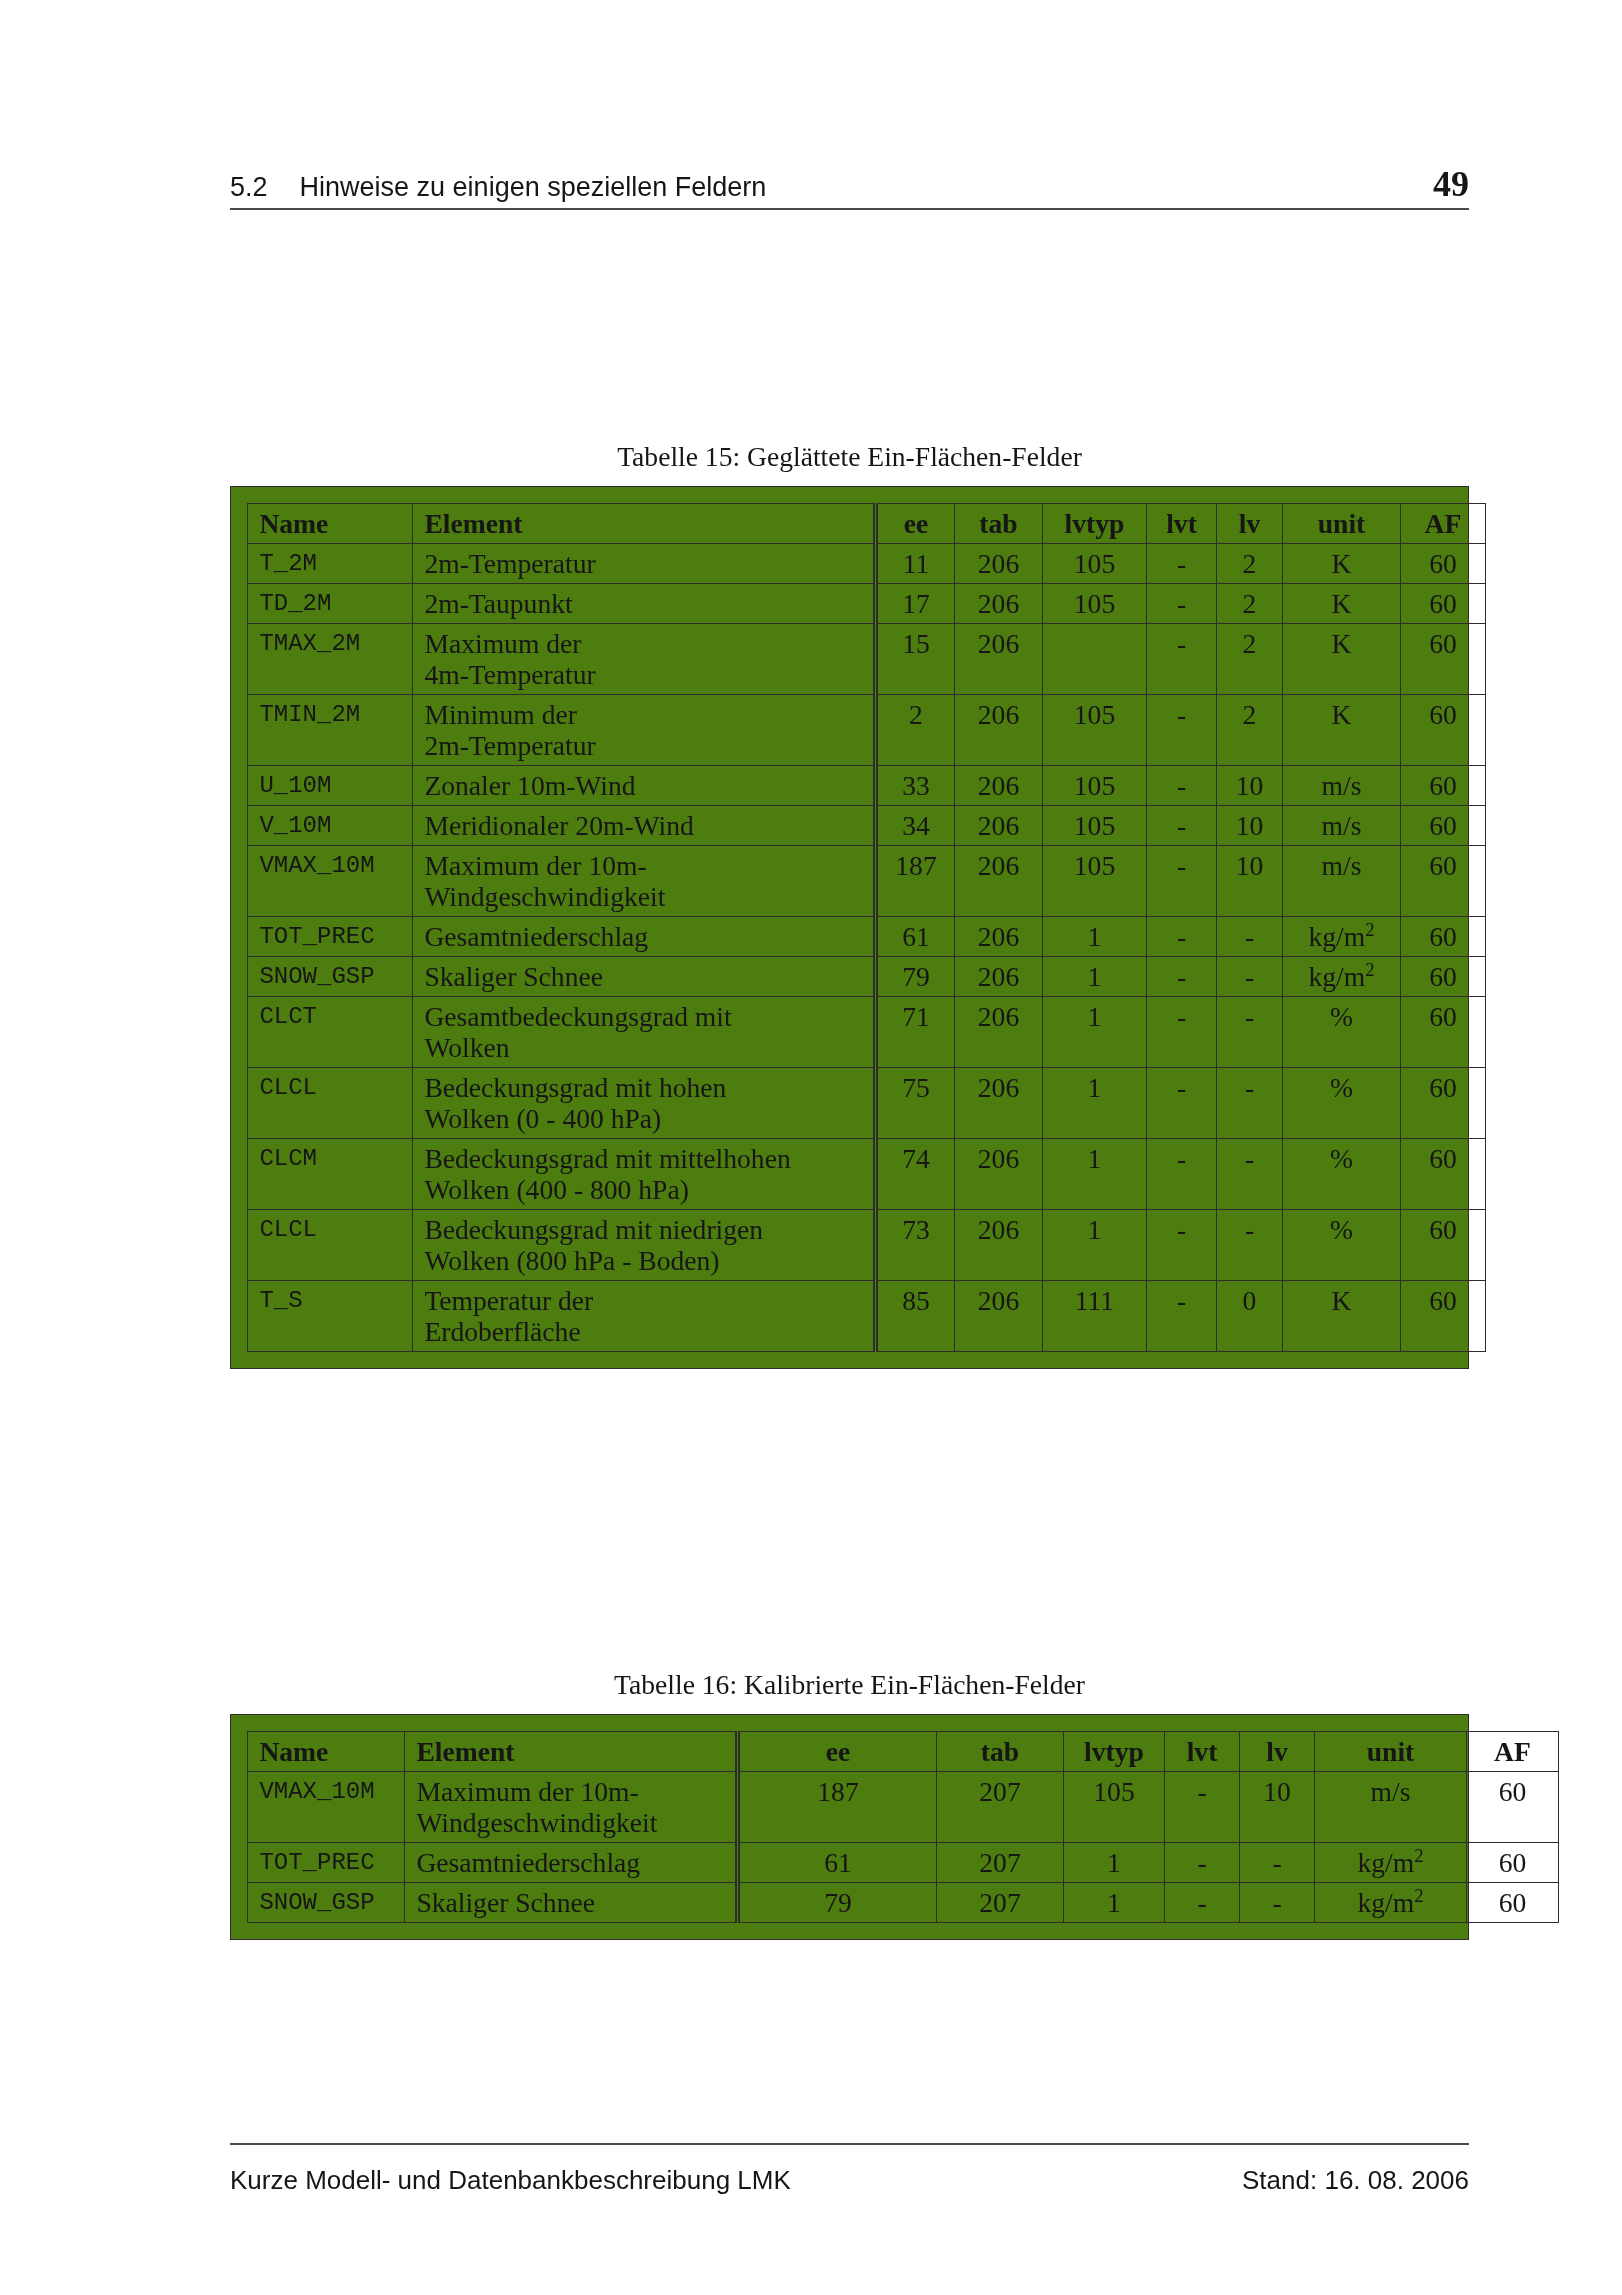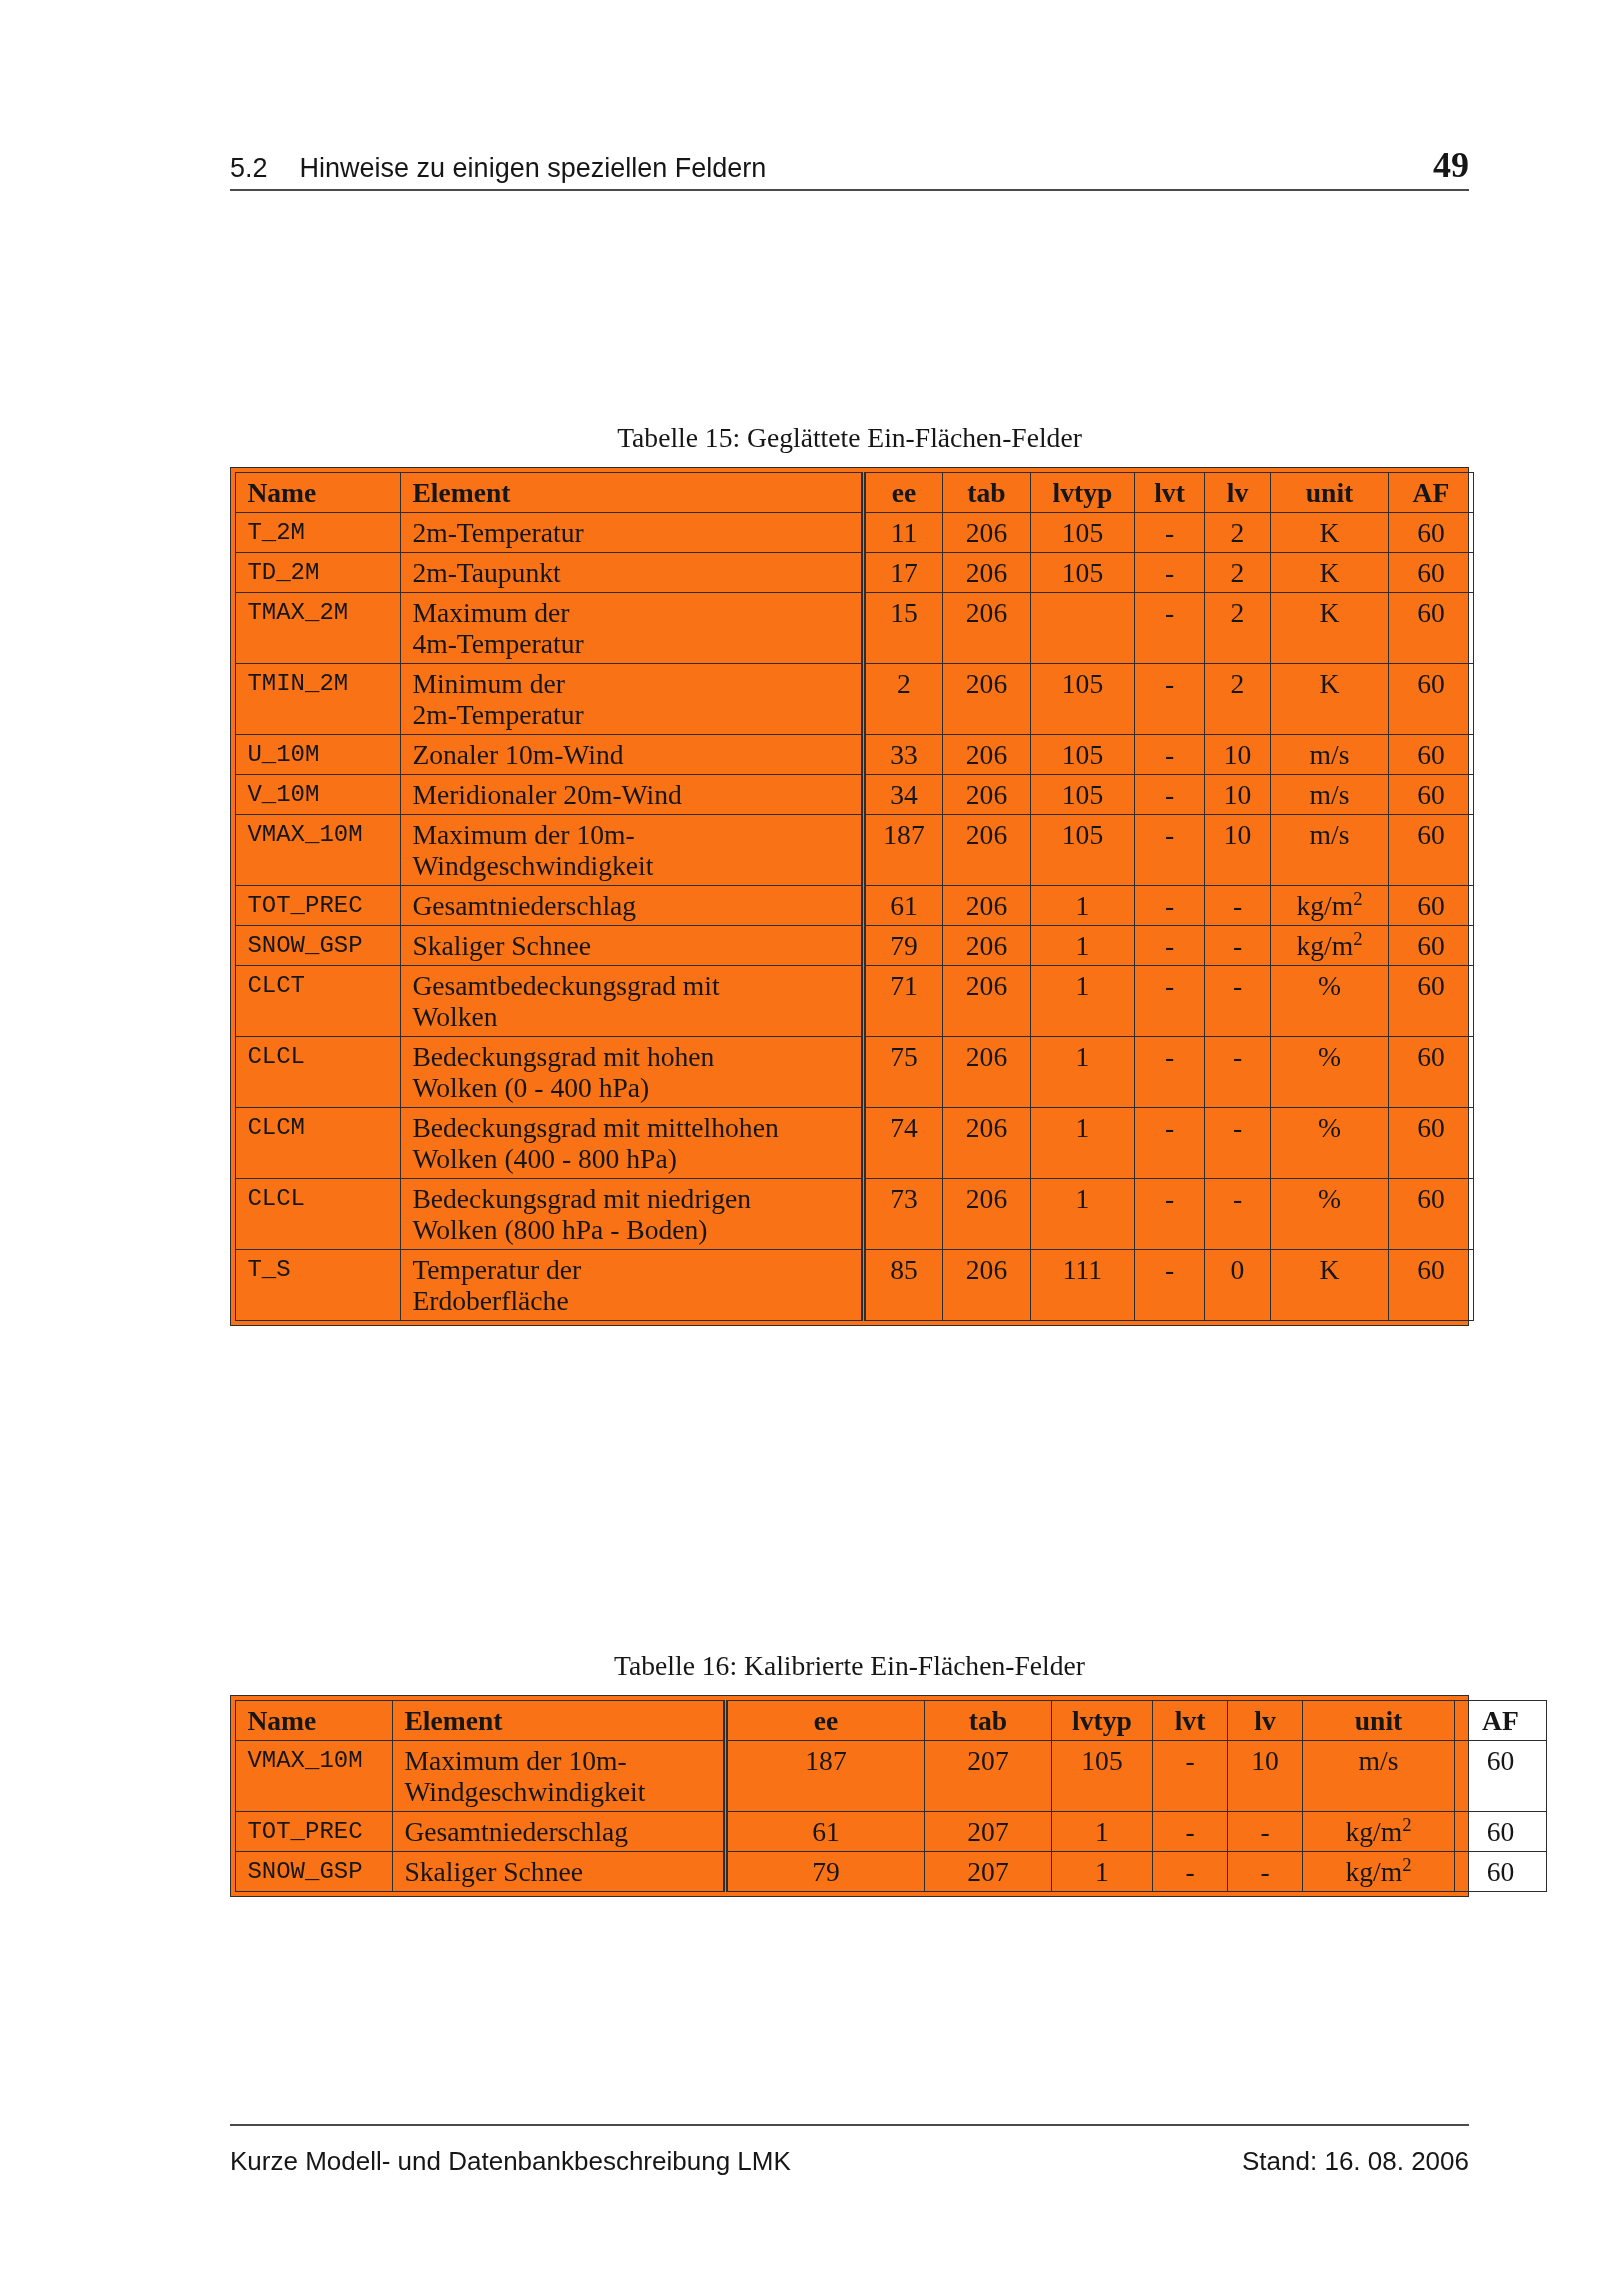--- a/index.html
+++ b/index.html
@@ -2,39 +2,39 @@
 <html style="font-size:13px"><head>
 <meta charset="utf-8">
 <style>
   html, body { margin:0; padding:0; }
   body {
     width:1622px; height:2295px; position:relative; overflow:hidden;
     background:#ffffff; color:#161616;
     font-family:"Liberation Serif", serif;
   }
   .abs { position:absolute; }
-  .cx { left:230px; width:1239px; }
+  .cx { left:230px; width:1239px;margin-top:19px; }
 
   
   .pg-header {
     top:149px; display:flex; justify-content:space-between; align-items:baseline;
     font-family:"Liberation Sans", sans-serif; font-size:27px; line-height:32px;
   }
   .pg-header .sec { margin-right:32px; }
   .pg-header .num { font-family:"Liberation Serif", serif; font-weight:bold; font-size:36px; }
   .rule { height:2.4px; background:#4a4a4a; }
   #header-rule { top:189px; }
 
   
   .caption { text-align:center; font-size:27.6px; line-height:32px; }
   #caption-15 { top:422px; }
   #caption-16 { top:1650px; }
 
   
-  .tframe { border:1.6px solid #2d2d2d; padding:4px; box-sizing:border-box; background:#f97316; }
+  .tframe { border:1.6px solid #2d2d2d; padding:16px; box-sizing:border-box; background:#4d7c0f; }
   #table-15 { top:467px; }
   #table-16 { top:1695px; }
 
   table { border-collapse:collapse; width:100%; table-layout:fixed; }
   th, td {
     border:1.6px solid #2d2d2d;
     font-size:27.6px; line-height:31px;
     padding:4px 11.4px; vertical-align:top; overflow:hidden;
     text-align:center;
   }

